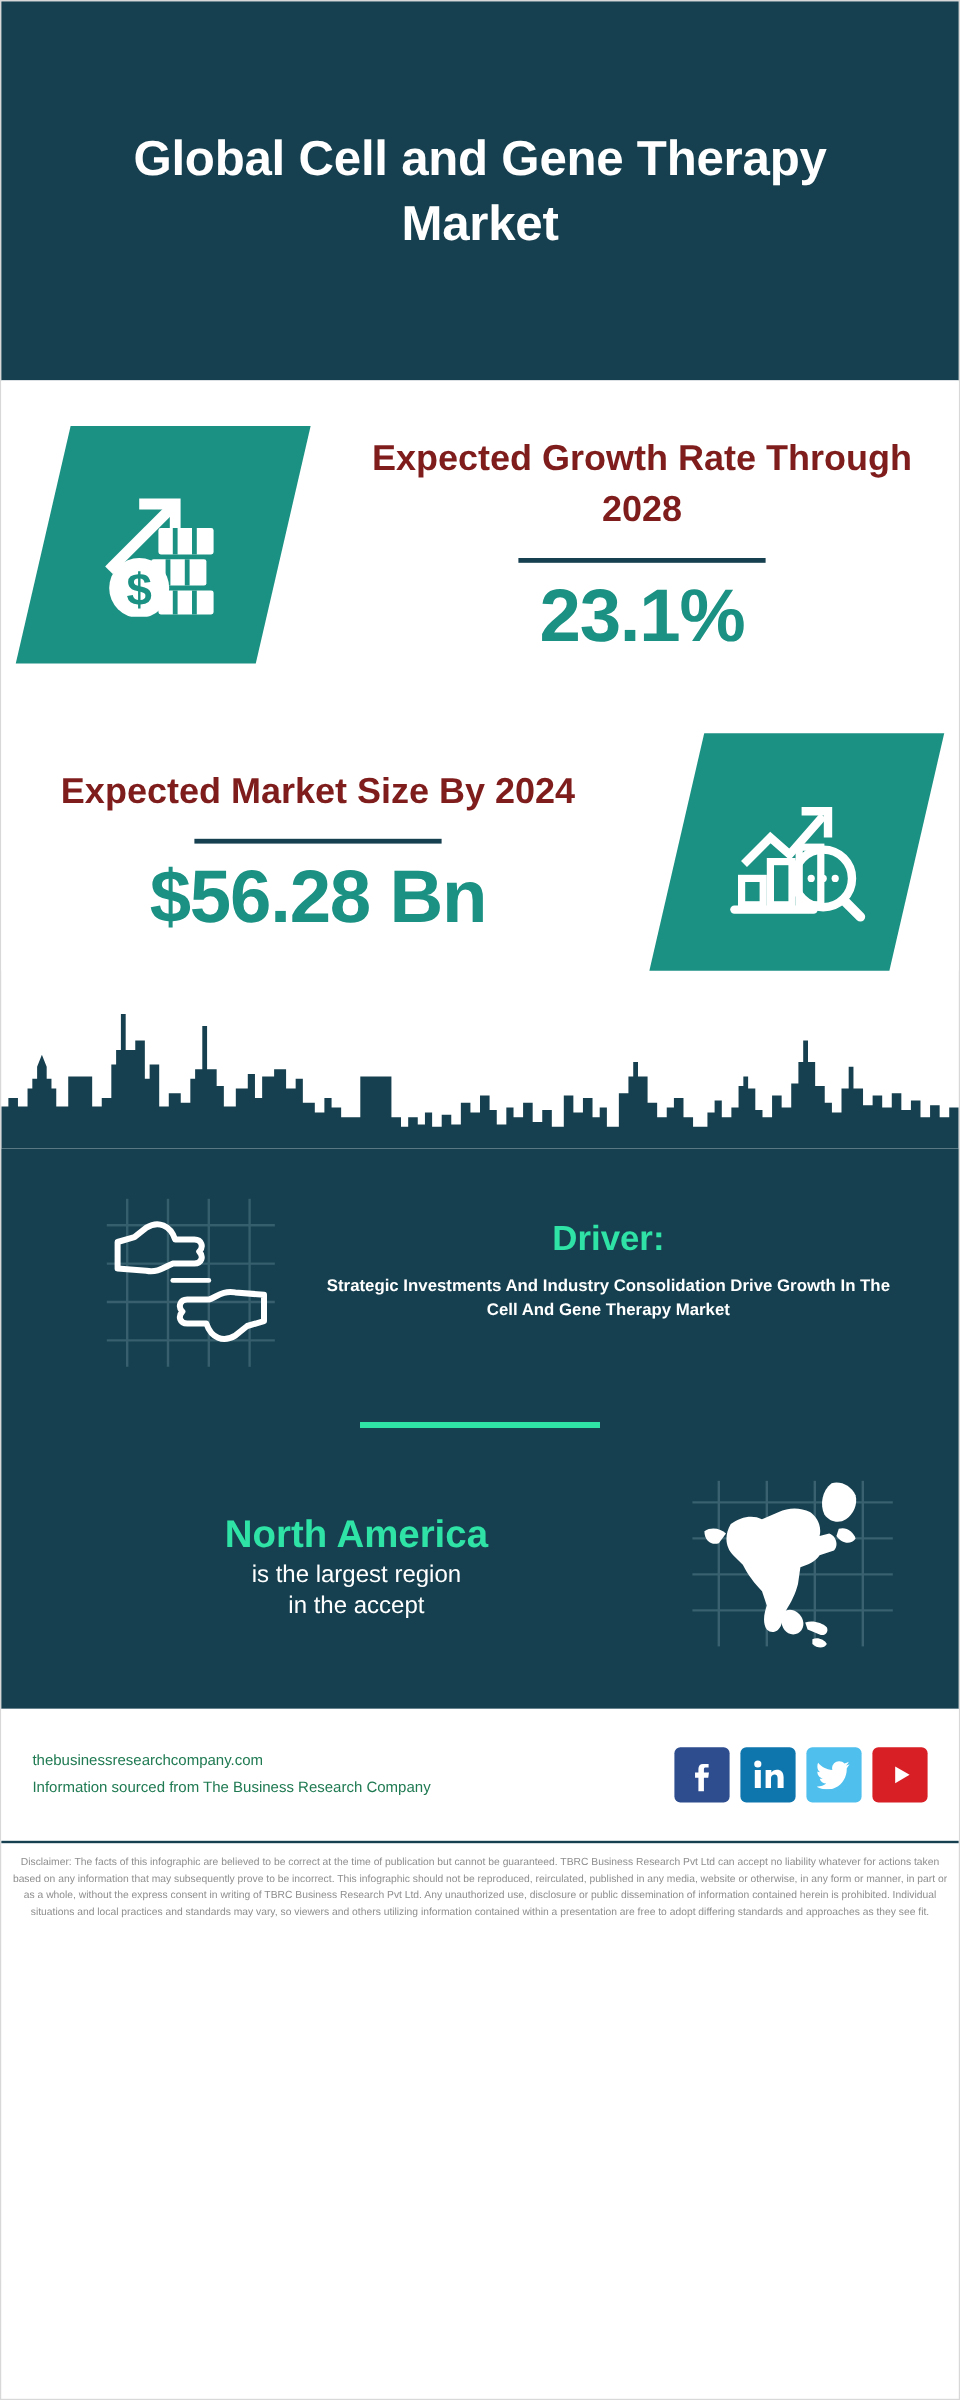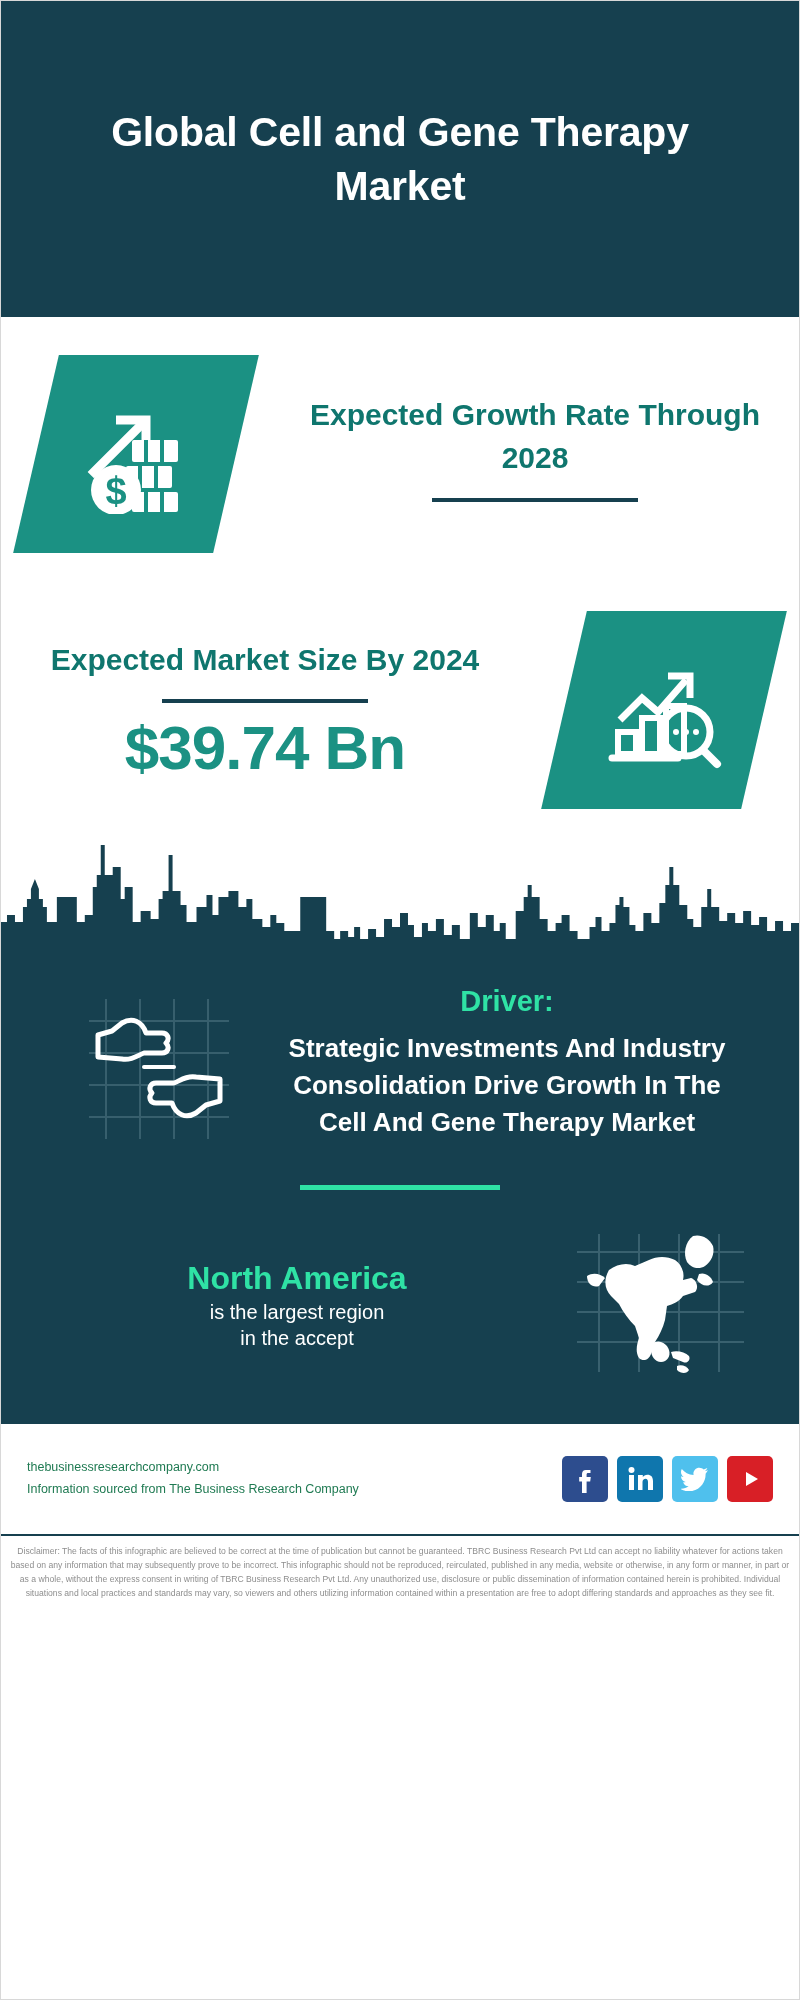--- a/index.html
+++ b/index.html
@@ -67,21 +67,21 @@
   .para > svg { transform: skewX(13deg); }
 
   .text-cell {
     flex: 1;
     display: flex;
     flex-direction: column;
     align-items: center;
     padding: 0 14px;
   }
   .stat-label {
-    color: #0f766e;
+    color: #7f1d1d;
     font-size: 30px;
     font-weight: bold;
     line-height: 1.42;
     text-align: center;
   }
   .rule {
     width: 206px;
     height: 4px;
     background: #16404f;
     margin: 18px 0 12px 0;
@@ -108,21 +108,21 @@
   .skyline-wrap svg { display: block; width: 100%; height: 130px; }
 
   
   .dark-panel {
     background: #16404f;
     width: 100%;
     padding: 10px 0 44px 0;
   }
   .driver-row {
     display: flex;
-    align-items: flex-end;
+    align-items: center;
     padding: 10px 24px 0 24px;
     margin-left: 24px;
   }
   .grid-icon-cell {
     width: 220px;
     display: flex;
     justify-content: center;
     padding-top: 14px;
   }
   .driver-text {
@@ -131,21 +131,21 @@
     padding-right: 30px;
   }
   .driver-heading {
     color: #2fe2a5;
     font-size: 29px;
     font-weight: bold;
     margin-bottom: 12px;
   }
   .driver-body {
     color: #ffffff;
-    font-size: 26px;
+    font-size: 14px;
     font-weight: bold;
     line-height: 1.42;
   }
   .mint-rule {
     width: 200px;
     height: 5px;
     background: #2fe2a5;
     margin: 44px auto 40px auto;
   }
   .region-row {
@@ -246,20 +246,21 @@
               <line x1="86" y1="98" x2="86" y2="118"></line>
             </g>
             <circle cx="40" cy="96" r="25" fill="#ffffff"></circle>
             <text x="40" y="110" font-size="38" font-weight="bold" fill="#1b9183" text-anchor="middle" font-family="Liberation Sans, sans-serif">$</text>
           </svg>
         </div>
       </div>
       <div class="text-cell">
         <div class="stat-label">Expected Growth Rate Through 2028</div>
         <div class="rule"></div>
+        <div class="stat-value">23.1%</div>
       </div>
     </div>
 
     <div class="block-gap"></div>
 
     <div class="stat-row reverse">
       <div class="icon-cell">
         <div class="para">
           <svg width="120" height="120" viewBox="0 0 120 120">
             <polyline points="16,70 38,48 54,62 82,30" fill="none" stroke="#ffffff" stroke-width="7"></polyline>
@@ -276,21 +277,21 @@
               <circle cx="82" cy="82" r="3"></circle>
               <circle cx="92" cy="82" r="3"></circle>
             </g>
             <line x1="99" y1="100" x2="113" y2="114" stroke="#ffffff" stroke-width="8" stroke-linecap="round"></line>
           </svg>
         </div>
       </div>
       <div class="text-cell">
         <div class="stat-label">Expected Market Size By 2024</div>
         <div class="rule"></div>
-        <div class="stat-value">$39.74 Bn</div>
+        <div class="stat-value">$56.28 Bn</div>
       </div>
     </div>
   </div>
 
   <div class="skyline-wrap">
     <svg viewBox="0 0 800 130" preserveAspectRatio="none">
       <path fill="#16404f" d="M0,130 L0,95 L6,95 L6,88 L14,88 L14,95 L22,95 L22,80 L26,80 L26,72
         L30,72 L30,62 L34,52 L38,62 L38,72 L42,72 L42,80 L46,80 L46,95 L56,95 L56,70 L76,70 L76,95
         L84,95 L84,88 L92,88 L92,60 L96,60 L96,48 L100,48 L100,18 L104,18 L104,48 L112,48 L112,40
         L120,40 L120,72 L124,72 L124,60 L132,60 L132,95 L140,95 L140,84 L150,84 L150,92 L158,92

